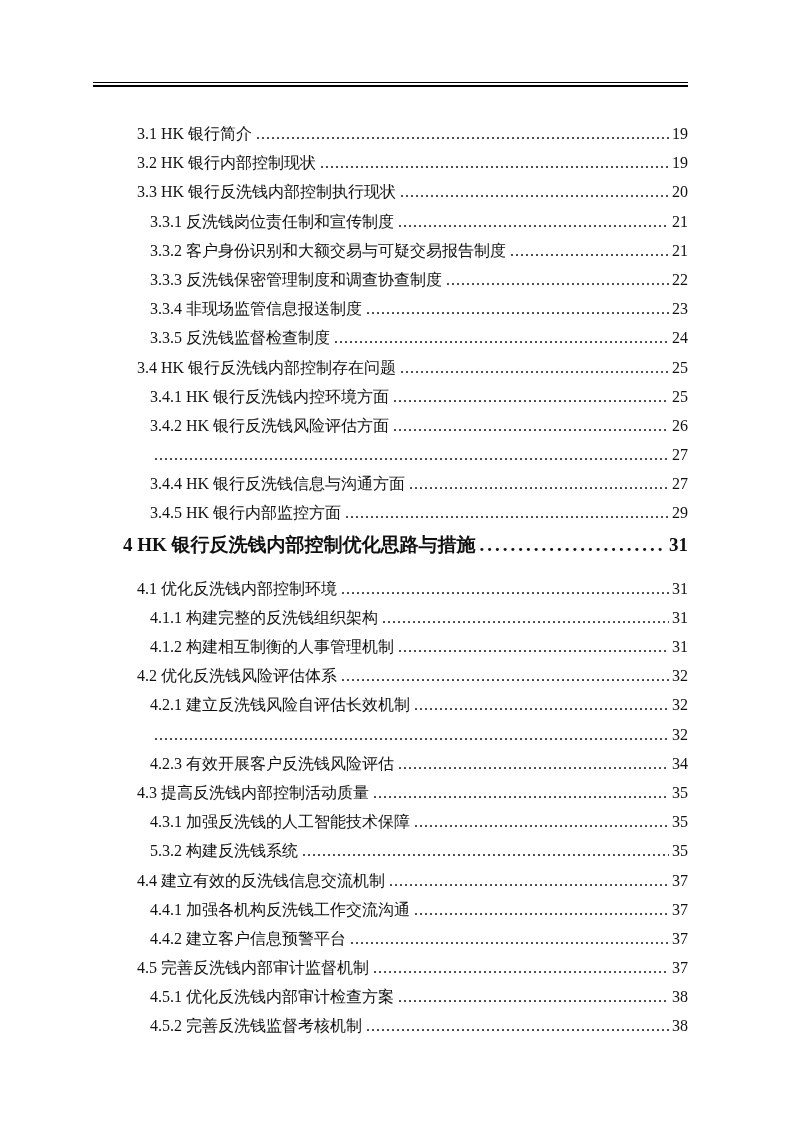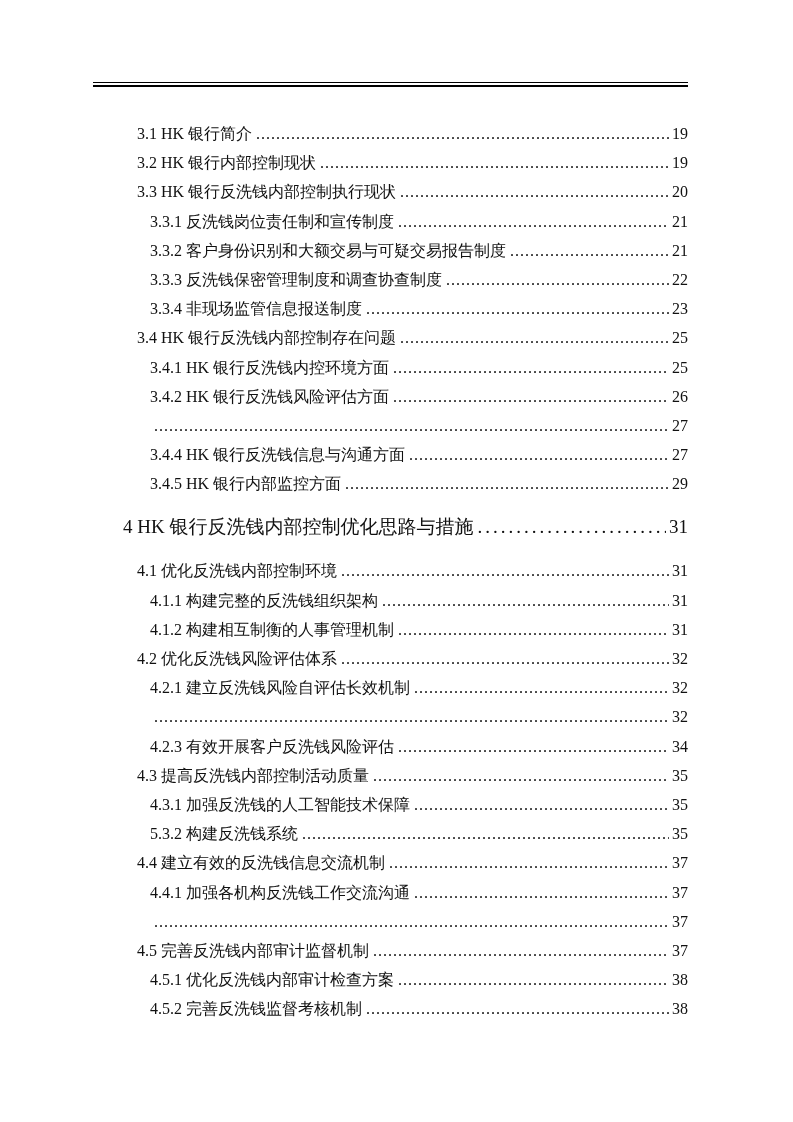--- a/index.html
+++ b/index.html
@@ -29,24 +29,24 @@
   .toc-row {
     display: flex;
     align-items: baseline;
     height: 29.2px;
     line-height: 29.2px;
     font-size: 16px;
     white-space: nowrap;
   }
   .toc-row.lvl1 {
     font-size: 19px;
-    font-weight: normal;
+    font-weight: bold;
     height: 34px;
     line-height: 34px;
-    margin: 12px 0 12px 0;
+    margin: 0 0 12px 0;
     padding-left: 30px;
   }
   .toc-row.lvl2 { padding-left: 44px; }
   .toc-row.lvl3 { padding-left: 57px; }
   .toc-label { flex: 0 0 auto; }
   .toc-dots {
     flex: 1 1 auto;
     overflow: hidden;
     margin: 0 3px 0 4px;
     white-space: nowrap;
@@ -100,20 +100,25 @@
         <div class="toc-row lvl3">
     <span class="toc-label">3.3.3 反洗钱保密管理制度和调查协查制度</span>
     <span class="toc-dots"></span>
     <span class="toc-page">22</span>
   </div>
         <div class="toc-row lvl3">
     <span class="toc-label">3.3.4 非现场监管信息报送制度</span>
     <span class="toc-dots"></span>
     <span class="toc-page">23</span>
   </div>
+        <div class="toc-row lvl3">
+    <span class="toc-label">3.3.5 反洗钱监督检查制度</span>
+    <span class="toc-dots"></span>
+    <span class="toc-page">24</span>
+  </div>
         <div class="toc-row lvl2">
     <span class="toc-label">3.4 HK 银行反洗钱内部控制存在问题</span>
     <span class="toc-dots"></span>
     <span class="toc-page">25</span>
   </div>
         <div class="toc-row lvl3">
     <span class="toc-label">3.4.1 HK 银行反洗钱内控环境方面</span>
     <span class="toc-dots"></span>
     <span class="toc-page">25</span>
   </div>
@@ -194,20 +199,21 @@
     <span class="toc-label">4.4 建立有效的反洗钱信息交流机制</span>
     <span class="toc-dots"></span>
     <span class="toc-page">37</span>
   </div>
         <div class="toc-row lvl3">
     <span class="toc-label">4.4.1 加强各机构反洗钱工作交流沟通</span>
     <span class="toc-dots"></span>
     <span class="toc-page">37</span>
   </div>
         <div class="toc-row lvl3">
+    <span class="toc-label">4.4.2 建立客户信息预警平台</span>
     <span class="toc-dots"></span>
     <span class="toc-page">37</span>
   </div>
         <div class="toc-row lvl2">
     <span class="toc-label">4.5 完善反洗钱内部审计监督机制</span>
     <span class="toc-dots"></span>
     <span class="toc-page">37</span>
   </div>
         <div class="toc-row lvl3">
     <span class="toc-label">4.5.1 优化反洗钱内部审计检查方案</span>

